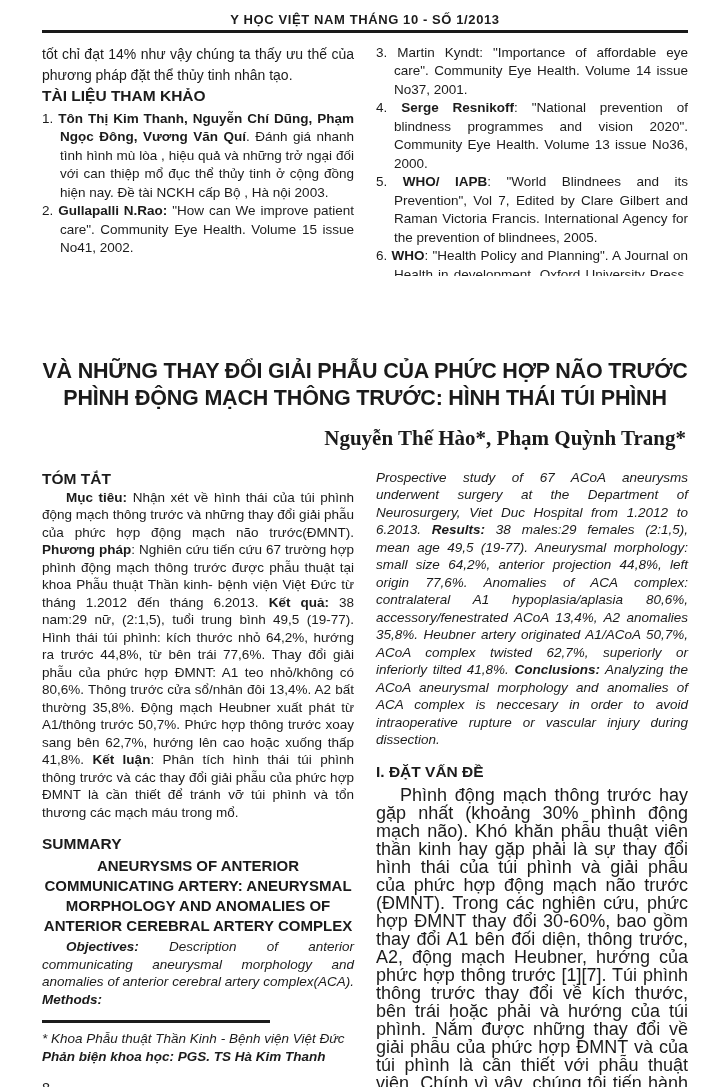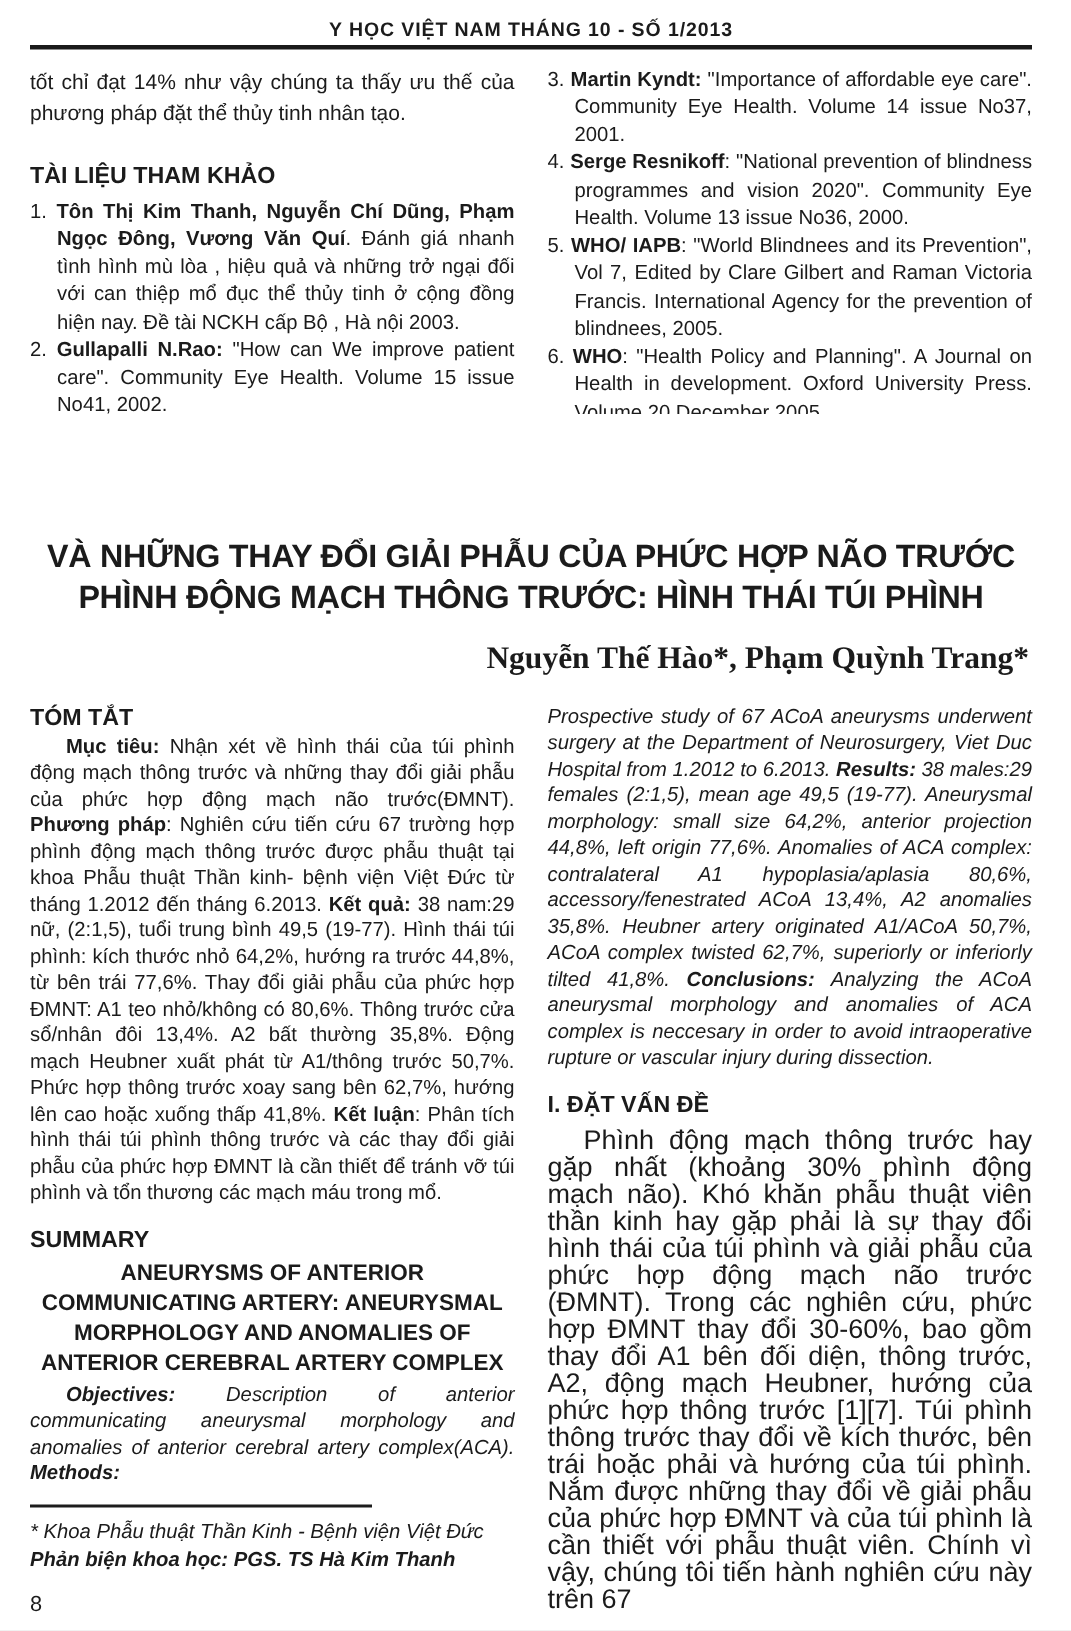--- a/index.html
+++ b/index.html
@@ -5,21 +5,21 @@
   html, body { margin: 0; padding: 0; background: #e8e8e8; }
   .page {
     position: relative;
     width: 714px;
     height: 1087px;
     margin: 0 auto;
     background: #ffffff;
     color: #1b1b1b;
     font-family: "Liberation Sans", sans-serif;
     box-sizing: border-box;
-    padding: 12px 26px 0 20px;
+    padding: 12px 26px 0 42px;
     overflow: hidden;
   }
   
   .journal-header {
     text-align: center;
     font-size: 13px;
     font-weight: bold;
     letter-spacing: 0.6px;
   }
   .header-rule {
@@ -39,21 +39,21 @@
   .body-sm { font-size: 13.5px; line-height: 17.5px; }
   .body-md { font-size: 14px; line-height: 21px; }
   .indent { text-indent: 24px; }
   
   .sec-heading {
     margin: 0;
     font-size: 15.5px;
     font-weight: bold;
     line-height: 20px;
   }
-  .refs-heading { margin-top: 22px; margin-bottom: 4px; }
+  .refs-heading { margin-bottom: 4px; }
   .summary-heading { margin-top: 13px; }
   .intro-heading { margin-top: 13px; margin-bottom: 4px; }
   
   .ref {
     font-size: 13.5px;
     line-height: 18.5px;
     text-align: justify;
     padding-left: 18px;
     text-indent: -18px;
   }
@@ -121,21 +121,21 @@
         <span><span style="font-weight: bold;">Tôn Thị Kim Thanh, Nguyễn Chí Dũng, Phạm Ngọc Đông, Vương Văn Quí</span><span>. Đánh giá nhanh tình hình mù lòa , hiệu quả và những trở ngại đối với can thiệp mổ đục thể thủy tinh ở cộng đồng hiện nay. Đề tài NCKH cấp Bộ , Hà nội 2003.</span></span>
       </div>
       <div class="ref">
         <span class="ref-num">2.</span>
         <span><span style="font-weight: bold;">Gullapalli N.Rao:</span><span> "How can We improve patient care". Community Eye Health. Volume 15 issue No41, 2002.</span></span>
       </div>
     </div>
     <div class="col">
       <div class="ref">
         <span class="ref-num">3.</span>
-        <span><span style="font-weight: bold;">Martin Kyndt:</span><span> "Importance of affordable eye care". Community Eye Health. Volume 14 issue No37, 2001.</span></span>
+        <span><span style="font-weight: normal;">Martin Kyndt:</span><span> "Importance of affordable eye care". Community Eye Health. Volume 14 issue No37, 2001.</span></span>
       </div>
       <div class="ref">
         <span class="ref-num">4.</span>
         <span><span style="font-weight: bold;">Serge Resnikoff</span><span>: "National prevention of blindness programmes and vision 2020". Community Eye Health. Volume 13 issue No36, 2000.</span></span>
       </div>
       <div class="ref">
         <span class="ref-num">5.</span>
         <span><span style="font-weight: bold; margin-top: 36px;">WHO/ IAPB</span><span>: "World Blindnees and its Prevention", Vol 7, Edited by Clare Gilbert and Raman Victoria Francis. International Agency for the prevention of blindnees, 2005.</span></span>
       </div>
       <div class="ref">

